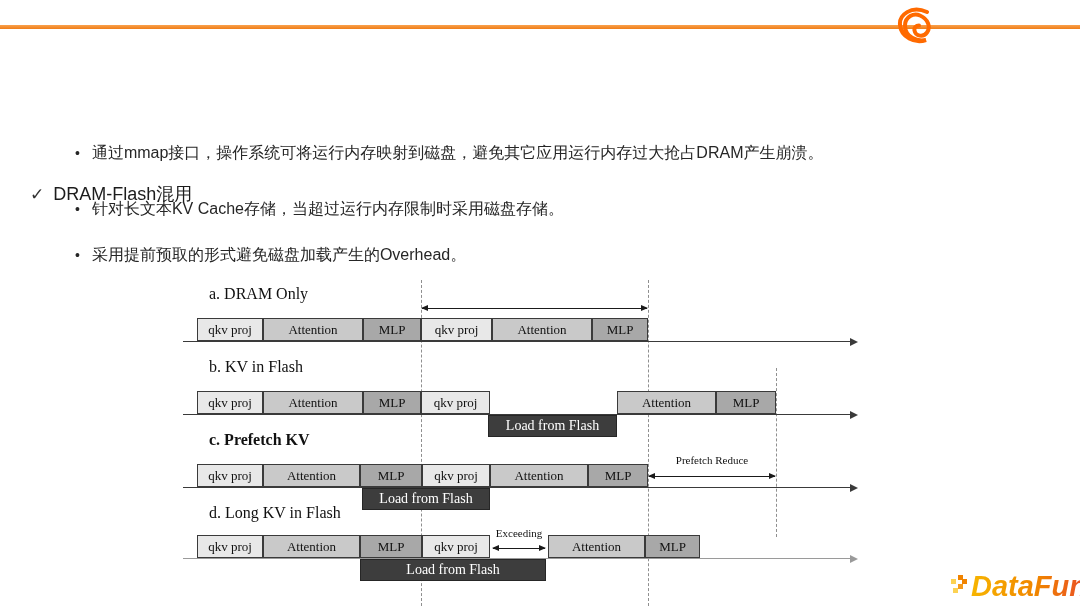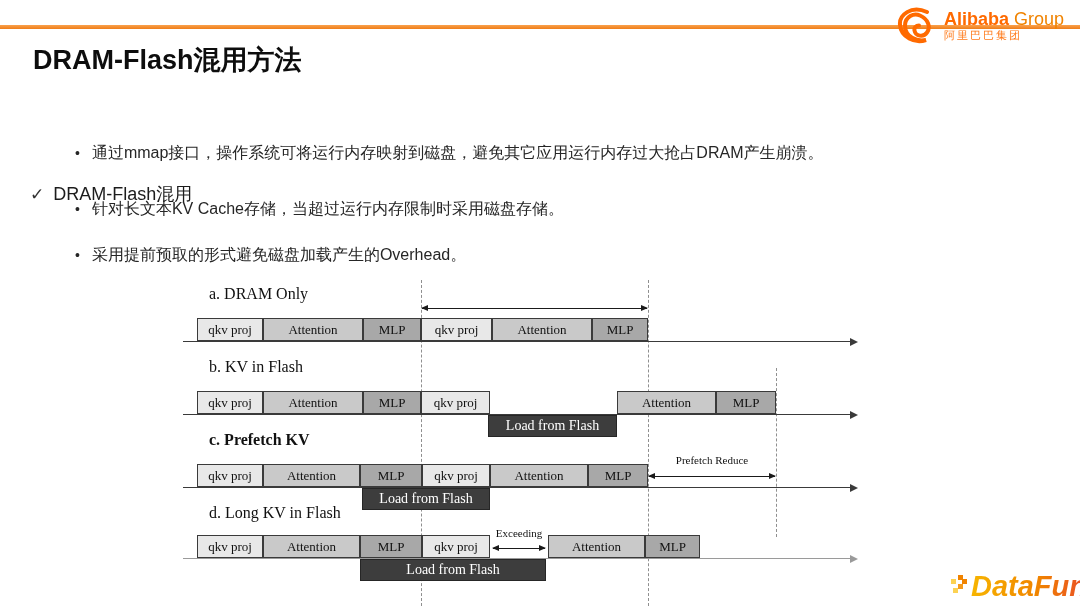--- a/index.html
+++ b/index.html
@@ -52,27 +52,22 @@
 
 <div class="slide">
   <div class="orange-rule"></div>
 
   <div class="logo">
     <span class="logo-icon">
       <svg width="46" height="38" viewBox="0 0 46 38">
         <path d="M31 5 C15 -2 3 8 4 18 C5 30 19 37 30 33 C21 35 9 30 9 18.5 C9 9.5 18 5.5 24 8.5 C32 12 35 20 31 25.5 C27.5 30.5 19.5 29.5 18.5 23.5 C18 20.5 20 18.5 23 18.5" fill="none" stroke="#ff6a00" stroke-width="4" stroke-linecap="round"></path>
       </svg>
     </span>
-    <span class="logo-text">
-      <span class="logo-line1"><b>Alibaba</b>&nbsp;<span>Group</span></span>
-      <span class="logo-line2">阿里巴巴集团</span>
-    </span>
   </div>
 
-  <h1 class="title">DRAM-Flash混用方法</h1>
 
   <div id="sections">
       <div class="bullet-line" style="top: 143px;"><span class="dot">•</span><span>通过mmap接口，操作系统可将运行内存映射到磁盘，避免其它应用运行内存过大抢占DRAM产生崩溃。</span></div>
       <div class="sec-heading" style="top: 182px;"><span class="check">✓</span><span>DRAM-Flash混用</span></div>
       <div class="bullet-line" style="top: 199px;"><span class="dot">•</span><span>针对长文本KV Cache存储，当超过运行内存限制时采用磁盘存储。</span></div>
       <div class="bullet-line" style="top: 245px;"><span class="dot">•</span><span>采用提前预取的形式避免磁盘加载产生的Overhead。</span></div>
     </div>
   <div id="diagram">
       <div class="dashline" style="left: 421px; top: 280px; height: 326px;"></div>
       <div class="dashline" style="left: 648px; top: 280px; height: 326px;"></div>

